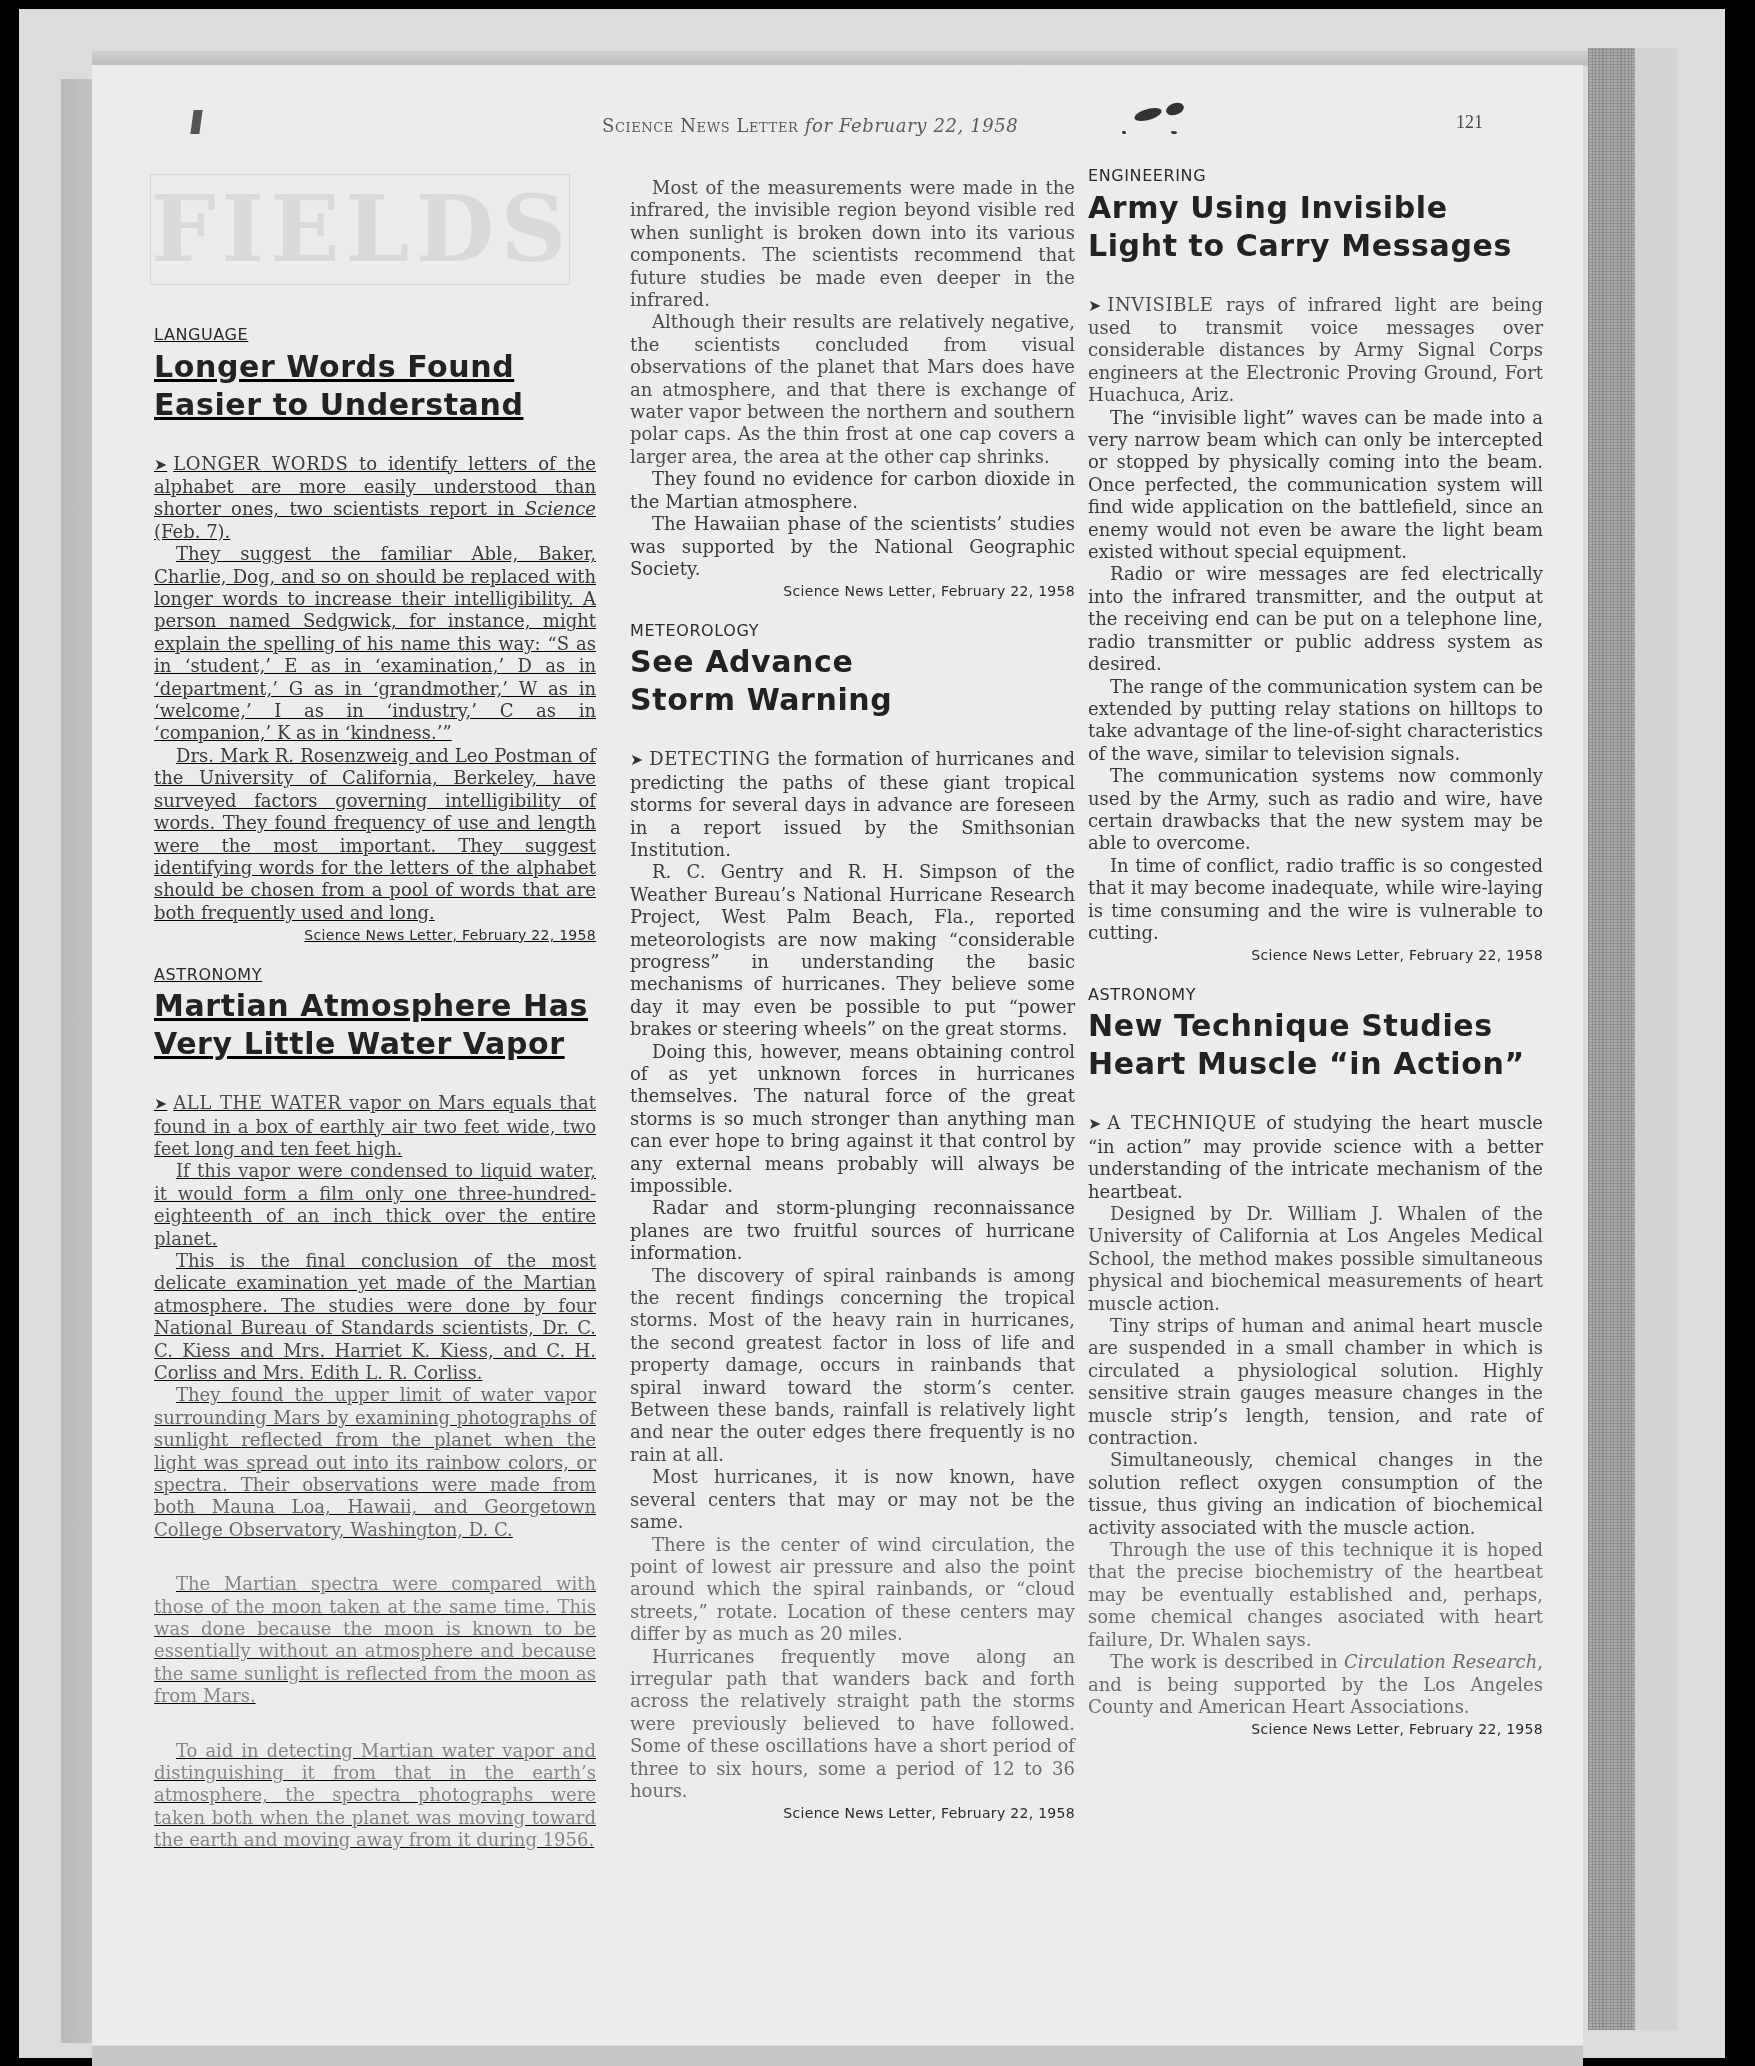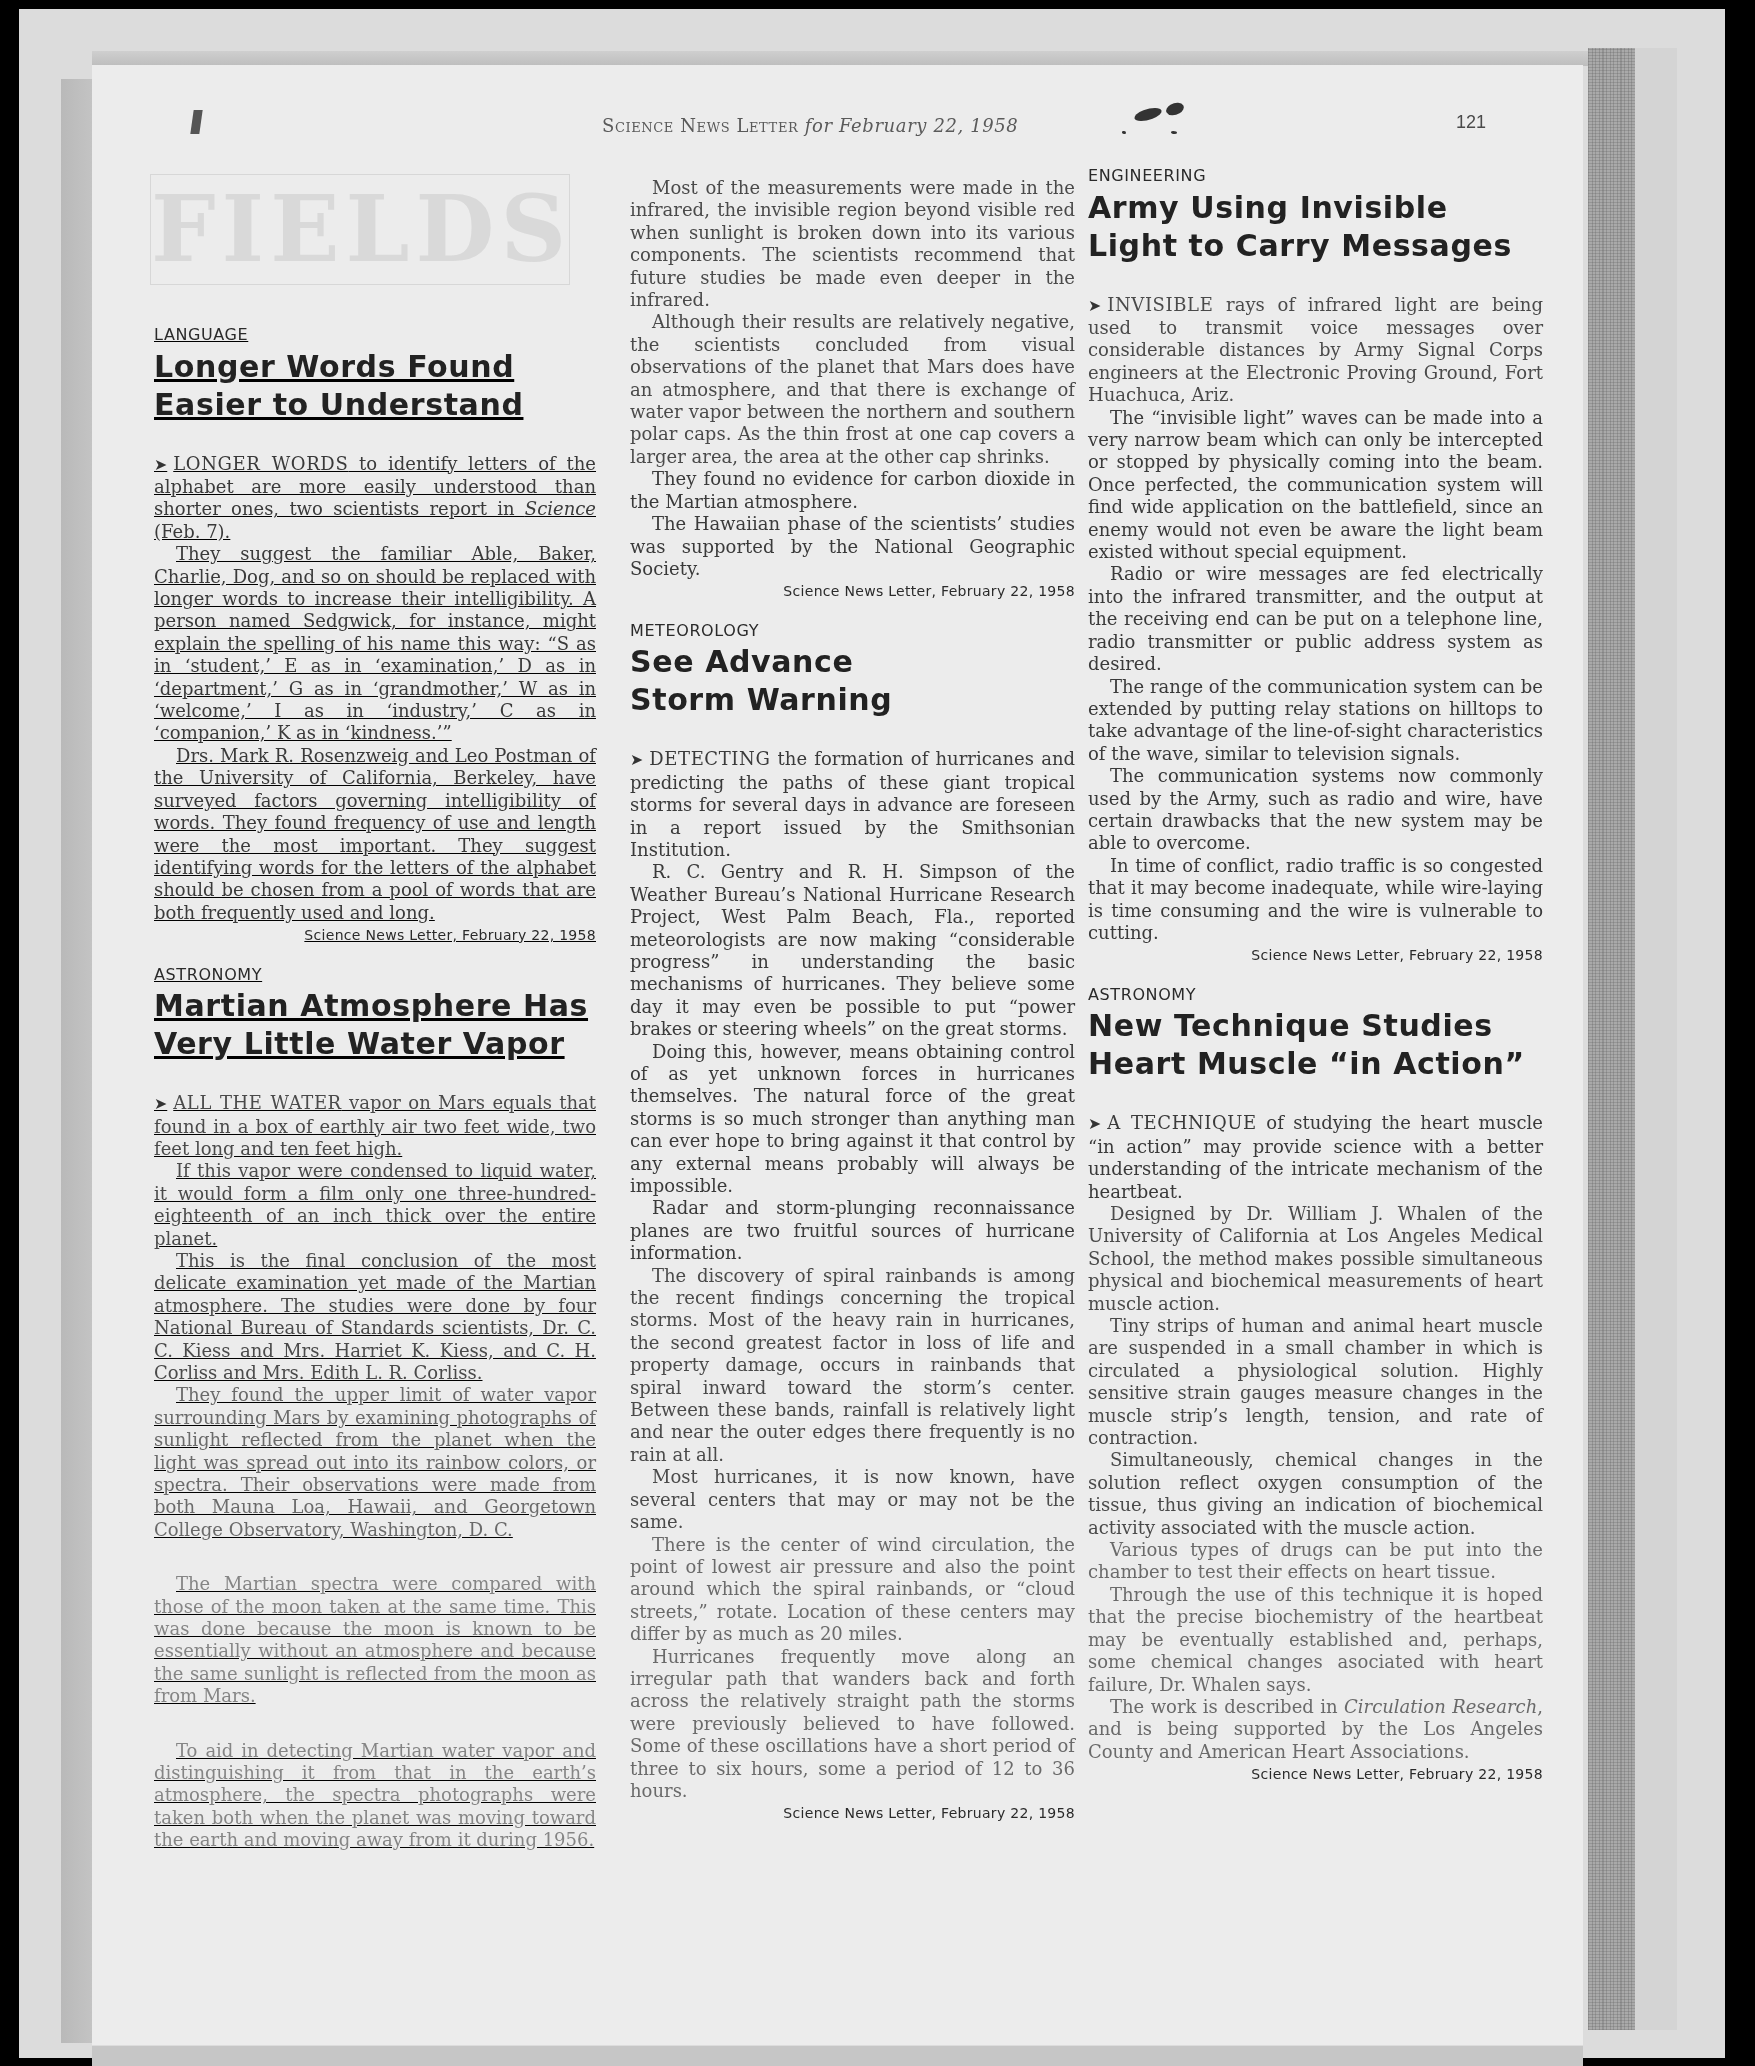--- a/index.html
+++ b/index.html
@@ -42,21 +42,21 @@
     position: absolute; left: 0; top: 45px; width: 100%; height: 36px;
   }
   .running-head {
     position: absolute; left: 510px; top: 4.8px;
     font-family: "DejaVu Serif", serif; font-size: 18px; color: #5a5a5a; letter-spacing: 0.6px;
     font-variant: small-caps; white-space: nowrap;
   }
   .running-head .date { font-style: italic; font-variant: normal; margin-top: 20px; }
   .page-number {
     position: absolute; left: 1364px; top: 2.4px; font-size: 18px; color: #4a4a4a;
-    font-family: Liberation Sans, sans-serif;
+    font-family: Liberation Serif, serif;
   }
   .corner-mark {
     position: absolute; left: 100px; top: 0px; width: 8.5px; height: 24px;
     background: #555; transform: skewX(-8deg);
   }
   .smudge {
     position: absolute; background: #333; border-radius: 40% 60% 40% 60%;
   }
   .ghost-stamp {
     position: absolute; left: 58px; top: 109px; width: 418px; height: 109px;
@@ -212,21 +212,20 @@
         <span>New Technique Studies</span><br>
         <span>Heart Muscle “in Action”</span>
       </h2>
       <p class="lead"><span class="arrow">➤</span><span class="caps">A TECHNIQUE</span><span> of studying the heart muscle “in action” may provide science with a better understanding of the intricate mechanism of the heartbeat.</span></p>
       <div class="fade-1">
         <p>Designed by Dr. William J. Whalen of the University of California at Los Angeles Medical School, the method makes possible simultaneous physical and biochemical measurements of heart muscle action.</p>
         <p>Tiny strips of human and animal heart muscle are suspended in a small chamber in which is circulated a physiological solution. Highly sensitive strain gauges measure changes in the muscle strip’s length, tension, and rate of contraction.</p>
         <p>Simultaneously, chemical changes in the solution reflect oxygen consumption of the tissue, thus giving an indication of biochemical activity associated with the muscle action.</p>
       </div>
       <div class="fade-2">
-        <p>Various types of drugs can be put into the chamber to test their effects on heart tissue.</p>
         <p>Through the use of this technique it is hoped that the precise biochemistry of the heartbeat may be eventually established and, perhaps, some chemical changes asociated with heart failure, Dr. Whalen says.</p>
         <p><span>The work is described in </span><em>Circulation Research</em><span>, and is being supported by the Los Angeles County and American Heart Associations.</span></p>
       </div>
       <div class="credit">Science News Letter, February 22, 1958</div>
     </section>
   </div>
 
 </div>
 
 

